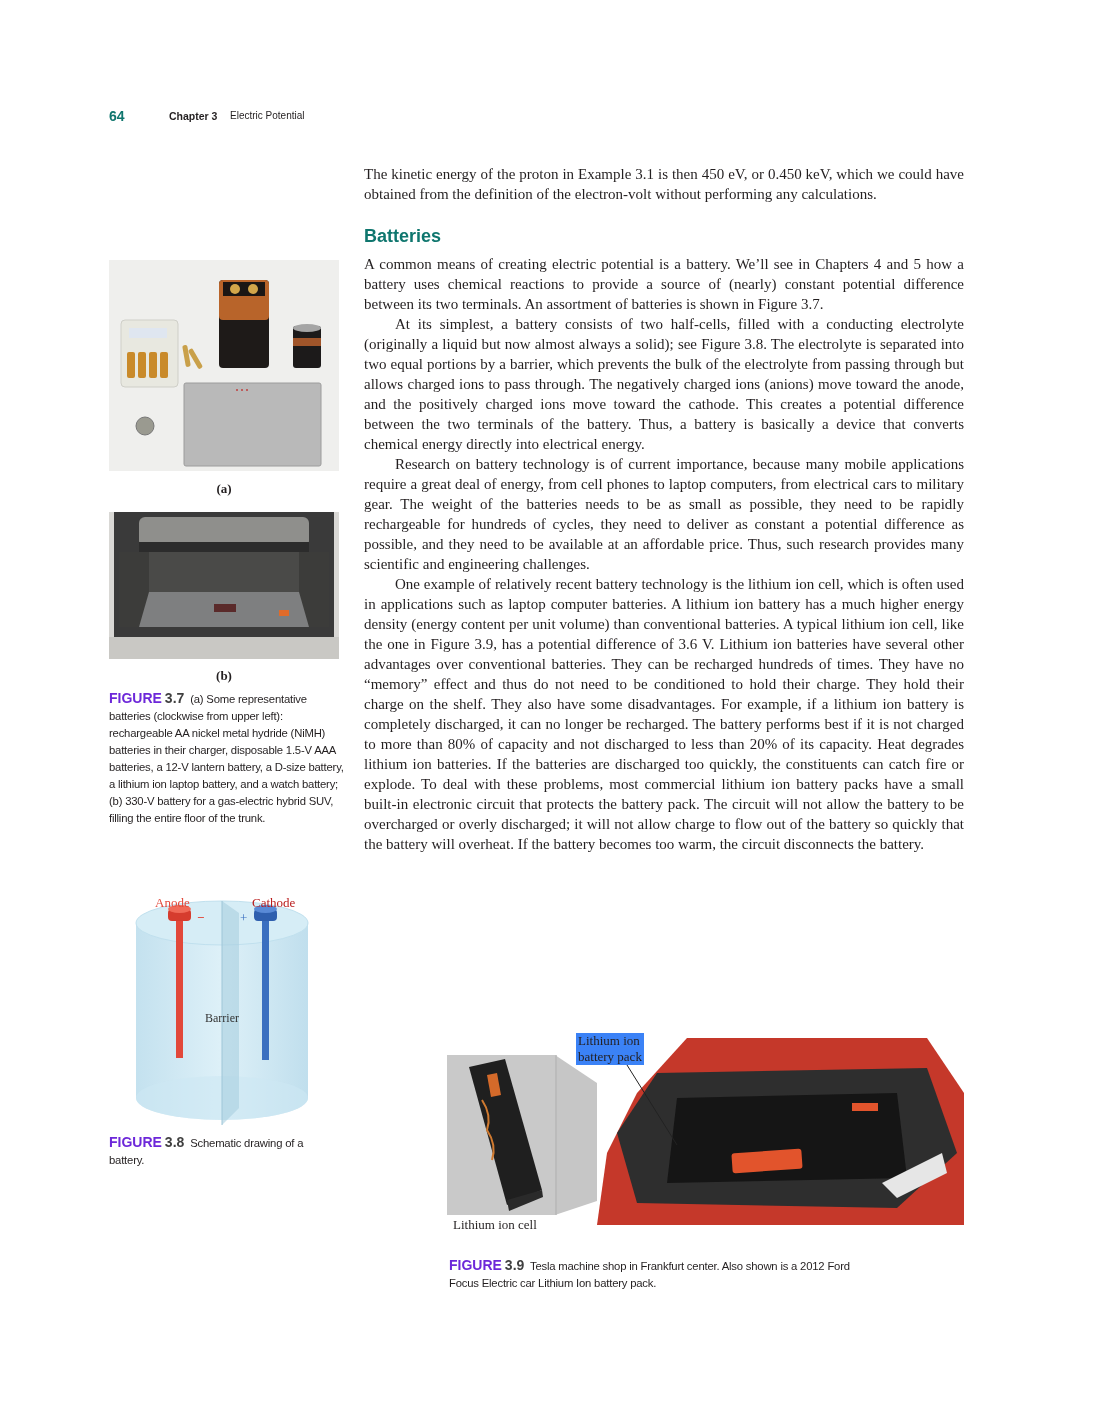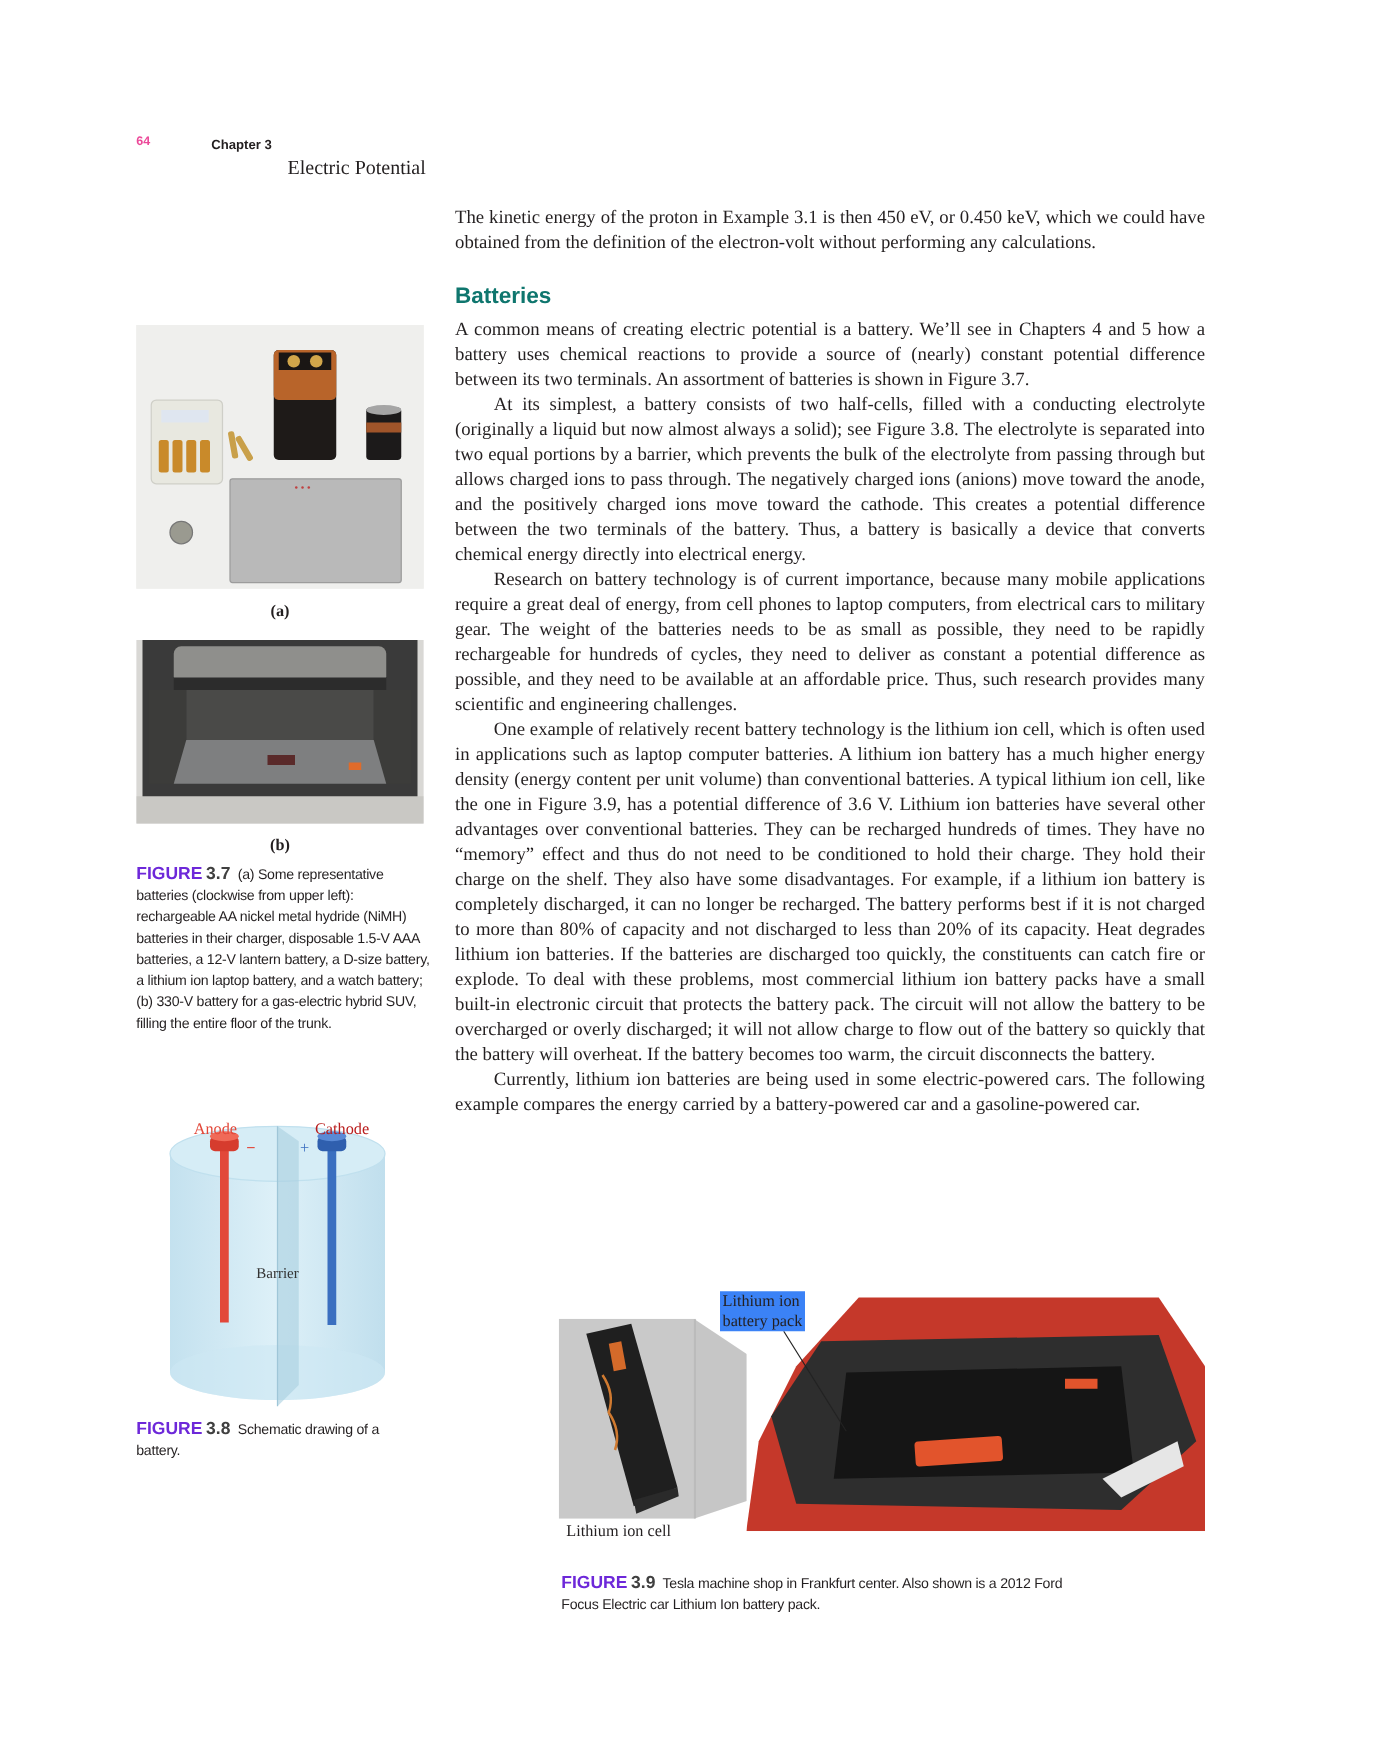--- a/index.html
+++ b/index.html
@@ -1,22 +1,22 @@
 <!DOCTYPE html>
 <html><head>
 <meta charset="utf-8">
 <style>
   html, body { margin: 0; padding: 0; background: #ffffff; }
   body { width: 1118px; height: 1403px; position: relative; overflow: hidden; color: #231f20; }
   .abs { position: absolute; }
 
   
-  .page-num { left: 109px; top: 108px; font-family: "Liberation Sans", sans-serif; font-weight: bold; font-size: 10px; color: #ec4899; }
+  .page-num { left: 109px; top: 108px; font-family: "Liberation Sans", sans-serif; font-weight: bold; font-size: 14px; color: #0f766e; }
   .chap-label { left: 169px; top: 110px; font-family: "Liberation Sans", sans-serif; font-weight: bold; font-size: 10.5px; }
-  .chap-title { left: 230px; top: 126px; font-family: Liberation Serif, serif; font-size: 16px; }
+  .chap-title { left: 230px; top: 110px; font-family: Liberation Sans, sans-serif; font-size: 10px; }
 
   
   .body-col { left: 364px; width: 600px; font-family: "Liberation Serif", serif; font-size: 15px; line-height: 20px; color: #231f20; }
   .body-col p { margin: 0; text-align: justify; }
   .body-col p.indent { text-indent: 31px; }
   .intro { top: 164px; }
   .sec-head { left: 364px; top: 226px; font-family: Liberation Sans, sans-serif; font-weight: bold; font-size: 18px; color: #0f766e; }
   .section-body { top: 254px; }
 
   
@@ -41,21 +41,20 @@
   <p>The kinetic energy of the proton in Example 3.1 is then 450 eV, or 0.450 keV, which we could have obtained from the definition of the electron-volt without performing any calculations.</p>
 </div>
 
 <div class="abs sec-head">Batteries</div>
 
 <div class="abs body-col section-body">
   <p>A common means of creating electric potential is a battery. We’ll see in Chapters 4 and 5 how a battery uses chemical reactions to provide a source of (nearly) constant potential difference between its two terminals. An assortment of batteries is shown in Figure 3.7.</p>
   <p class="indent">At its simplest, a battery consists of two half-cells, filled with a conducting electrolyte (originally a liquid but now almost always a solid); see Figure 3.8. The electrolyte is separated into two equal portions by a barrier, which prevents the bulk of the electrolyte from passing through but allows charged ions to pass through. The negatively charged ions (anions) move toward the anode, and the positively charged ions move toward the cathode. This creates a potential difference between the two terminals of the battery. Thus, a battery is basically a device that converts chemical energy directly into electrical energy.</p>
   <p class="indent">Research on battery technology is of current importance, because many mobile applications require a great deal of energy, from cell phones to laptop computers, from electrical cars to military gear. The weight of the batteries needs to be as small as possible, they need to be rapidly rechargeable for hundreds of cycles, they need to deliver as constant a potential difference as possible, and they need to be available at an affordable price. Thus, such research provides many scientific and engineering challenges.</p>
   <p class="indent">One example of relatively recent battery technology is the lithium ion cell, which is often used in applications such as laptop computer batteries. A lithium ion battery has a much higher energy density (energy content per unit volume) than conventional batteries. A typical lithium ion cell, like the one in Figure 3.9, has a potential difference of 3.6 V. Lithium ion batteries have several other advantages over conventional batteries. They can be recharged hundreds of times. They have no “memory” effect and thus do not need to be conditioned to hold their charge. They hold their charge on the shelf. They also have some disadvantages. For example, if a lithium ion battery is completely discharged, it can no longer be recharged. The battery performs best if it is not charged to more than 80% of capacity and not discharged to less than 20% of its capacity. Heat degrades lithium ion batteries. If the batteries are discharged too quickly, the constituents can catch fire or explode. To deal with these problems, most commercial lithium ion battery packs have a small built-in electronic circuit that protects the battery pack. The circuit will not allow the battery to be overcharged or overly discharged; it will not allow charge to flow out of the battery so quickly that the battery will overheat. If the battery becomes too warm, the circuit disconnects the battery.</p>
-  <p class="indent">Currently, lithium ion batteries are being used in some electric-powered cars. The following example compares the energy carried by a battery-powered car and a gasoline-powered car.</p>
 </div>
 
 <div class="abs photo" style="left:109px; top:260px; width:230px; height:211px; background:#f0f0ee;">
   <svg width="230" height="211" viewBox="0 0 230 211">
     <rect x="0" y="0" width="230" height="211" fill="#efefed"></rect>
 
     <rect x="12" y="60" width="57" height="67" rx="4" fill="#e8e8e0" stroke="#cfcfc8"></rect>
     <rect x="20" y="68" width="38" height="10" fill="#dfe6f0"></rect>
     <rect x="18" y="92" width="8" height="26" rx="2" fill="#c98a2a"></rect>
     <rect x="29" y="92" width="8" height="26" rx="2" fill="#c98a2a"></rect>

